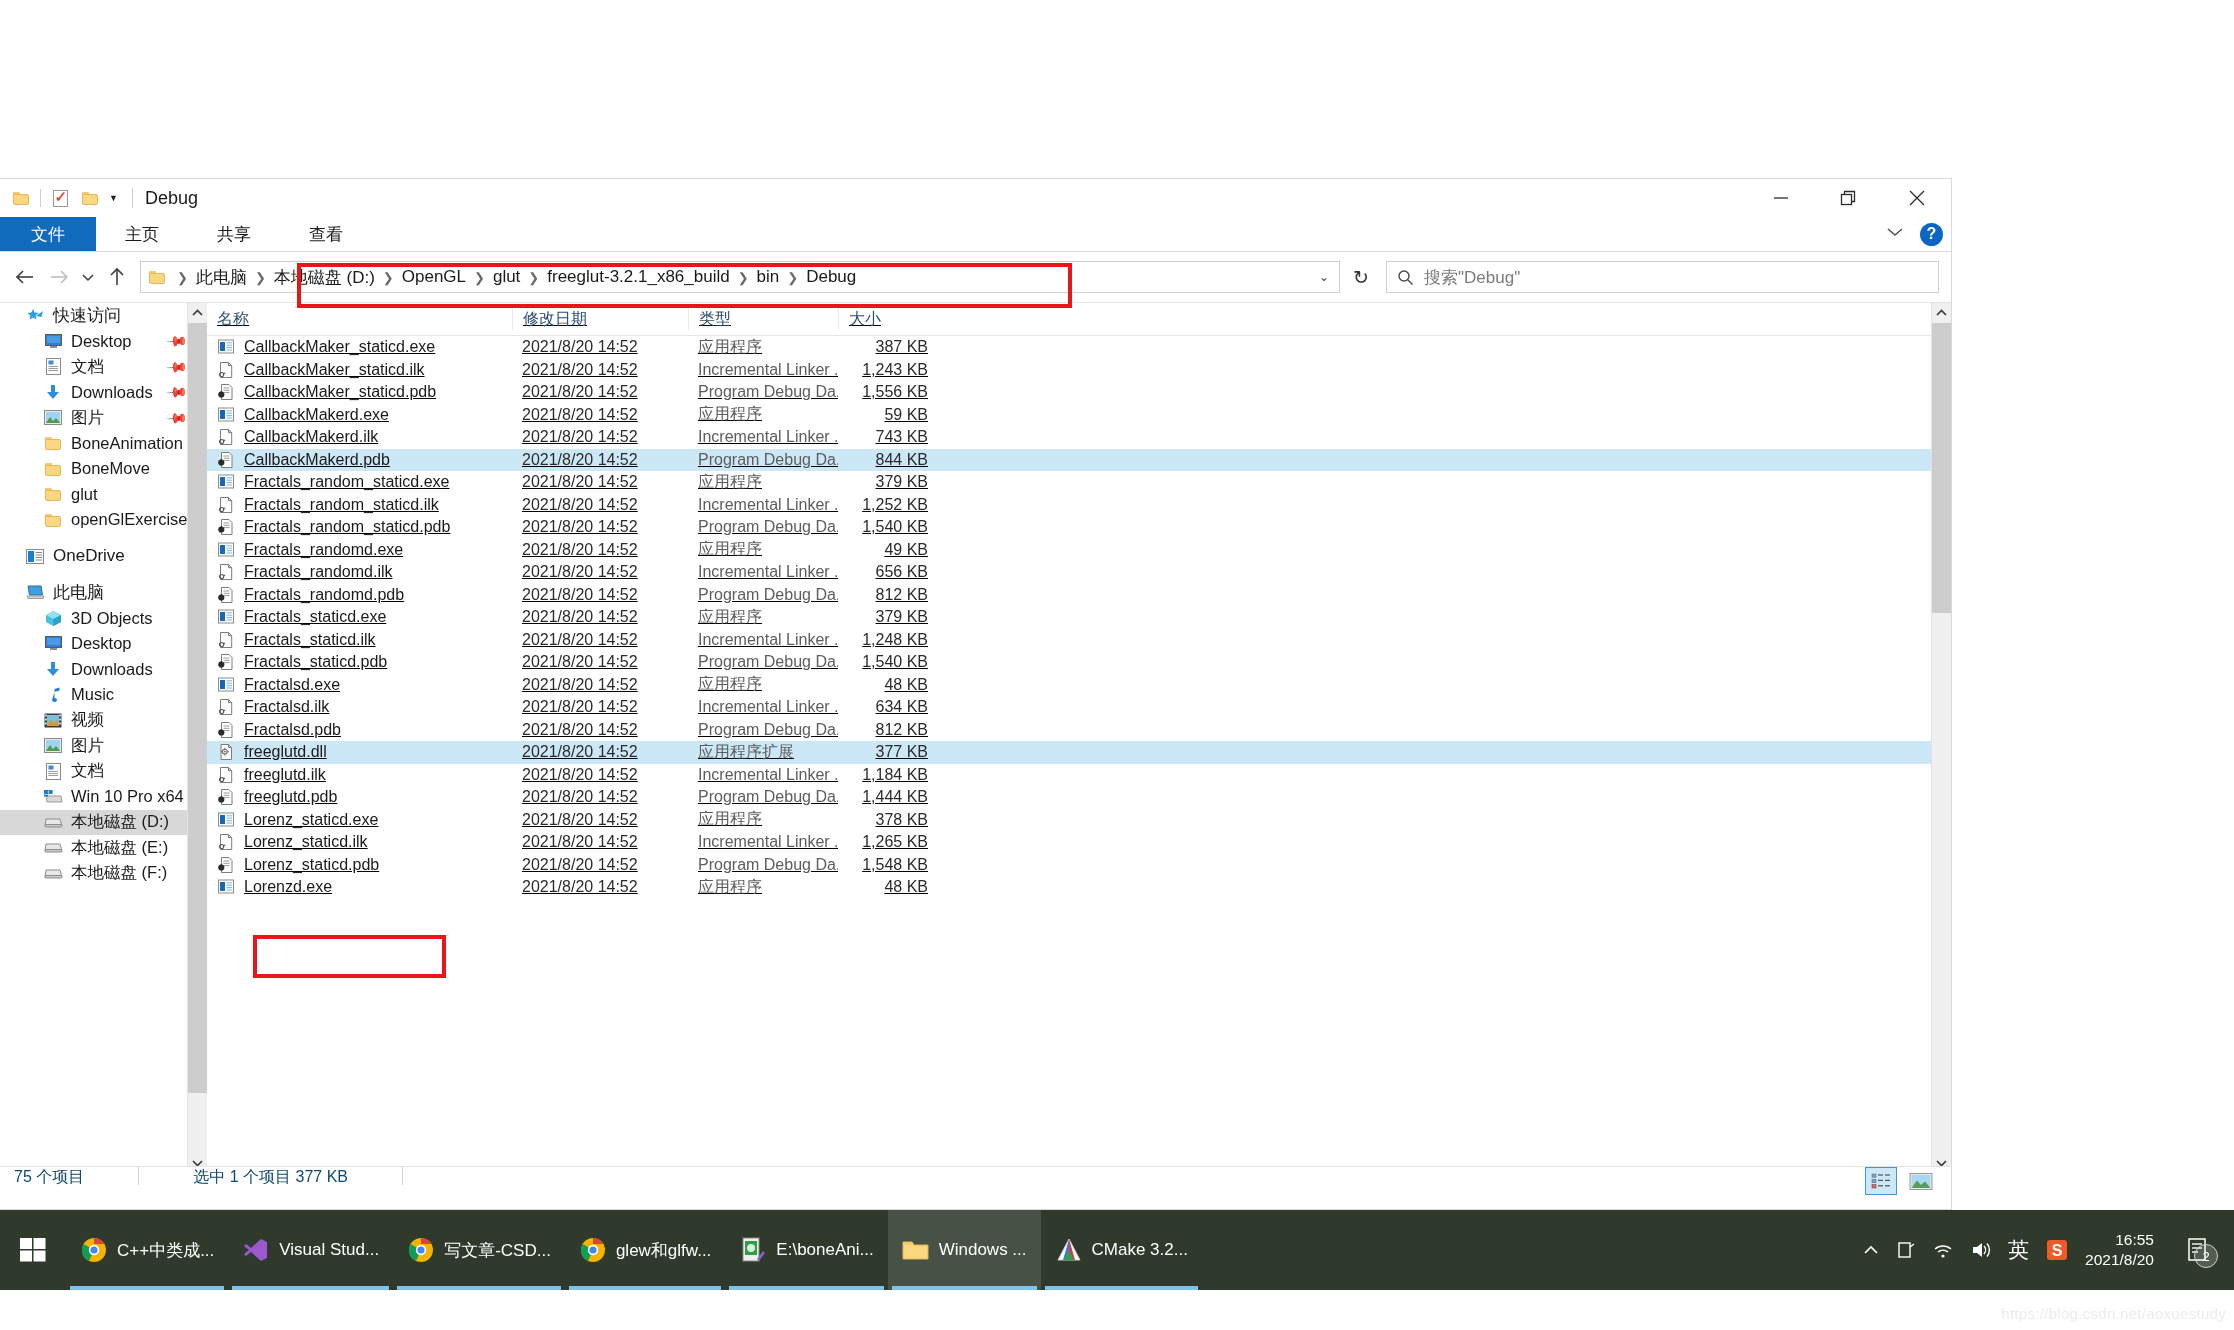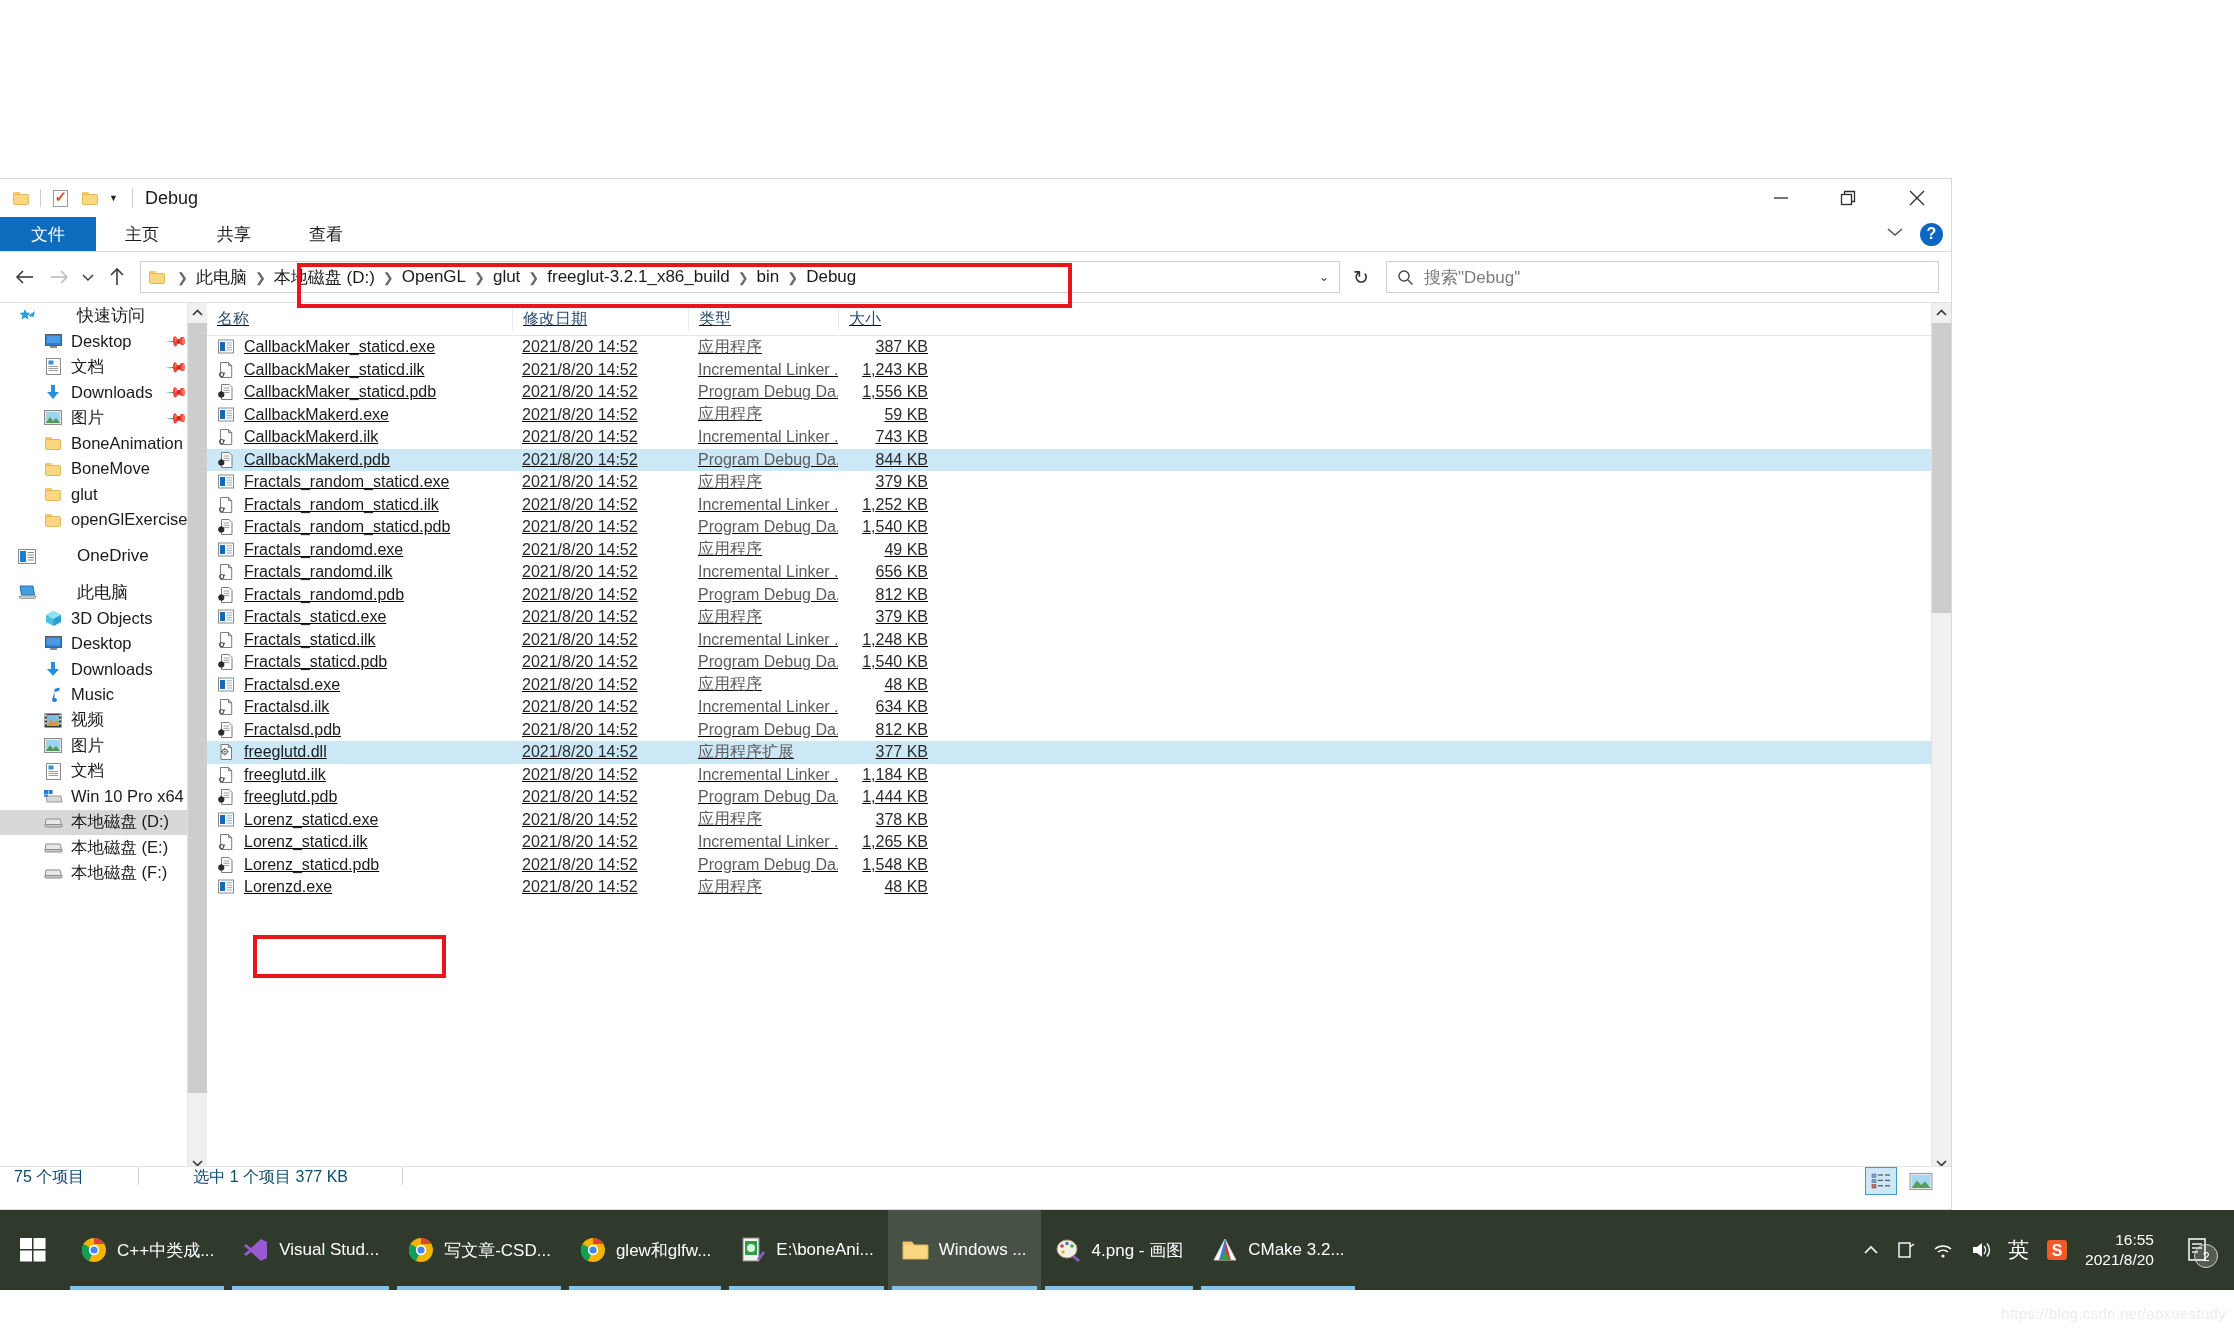--- a/index.html
+++ b/index.html
@@ -107,21 +107,21 @@
   .body { display: flex; height: 870px; position: relative; border-top: 1px solid #e3e3e3; }
 
   .sidebar {
     width: 207px; position: relative; background: #fff; overflow: hidden;
     flex: 0 0 207px;
   }
   .nav-item {
     display: flex; align-items: center; height: 25.5px; font-size: 16.5px;
     color: #1a1a1a; padding-left: 6px; white-space: nowrap; position: relative;
   }
-  .nav-item.lvl0 { padding-left: 16px; font-size: 17px; gap: 32px; }
+  .nav-item.lvl0 { padding-left: 24px; font-size: 17px; }
   .nav-item.lvl1 { padding-left: 42px; }
   .nav-item.selected { background: #d8d8d8; }
   .nav-ico { width: 22px; display:flex; align-items:center; justify-content:center; margin-right: 7px; flex:0 0 22px; }
   .pin {
     position: absolute; right: 22px; color: #8a8a8a; font-size: 14px;
     transform: rotate(42deg);
   }
   .nav-gap { height: 11px; }
 
   .listpane { flex: 1; position: relative; background: #fff; overflow: hidden; text-decoration: underline; }
@@ -1080,34 +1080,20 @@
       <span class="tb-icon">
         <svg width="27" height="23" viewBox="0 0 27 23">
             <path d="M1 3 h9 l2 3 h14 v14 h-25 z" fill="#fbd77f" stroke="#e0b355"></path>
             <path d="M1 3 h9 l2 3 h-11 z" fill="#f4c96b"></path>
           </svg>
       </span>
       <span>Windows ...</span>
       <span class="underline"></span>
     </div>
 
-    <div class="tb-item">
-      <span class="tb-icon">
-        <svg width="26" height="26" viewBox="0 0 26 26">
-            <ellipse cx="11" cy="12" rx="10" ry="9" fill="#f5f0e6" stroke="#b09a7a"></ellipse>
-            <circle cx="6" cy="9" r="1.8" fill="#d63a3a"></circle>
-            <circle cx="11" cy="6.5" r="1.8" fill="#3a7ad6"></circle>
-            <circle cx="16" cy="9" r="1.8" fill="#3ab04a"></circle>
-            <circle cx="7" cy="15" r="1.8" fill="#e0b13a"></circle>
-            <path d="M18 18 L24 23 L22 25 L16 20 Z" fill="#8a5fc0"></path>
-          </svg>
-      </span>
-      <span>4.png - 画图</span>
-      <span class="underline"></span>
-    </div>
 
     <div class="tb-item">
       <span class="tb-icon">
         <svg width="26" height="26" viewBox="0 0 26 26">
             <path d="M13 2 L24 23 L2 23 Z" fill="#ffffff" stroke="#ccc"></path>
             <path d="M13 2 L19 23 L13 23 Z" fill="#d63a3a"></path>
             <path d="M13 2 L7 23 L13 23 Z" fill="#3a7ad6"></path>
             <path d="M8 23 L13 14 L18 23 Z" fill="#2fa04a"></path>
           </svg>
       </span>

